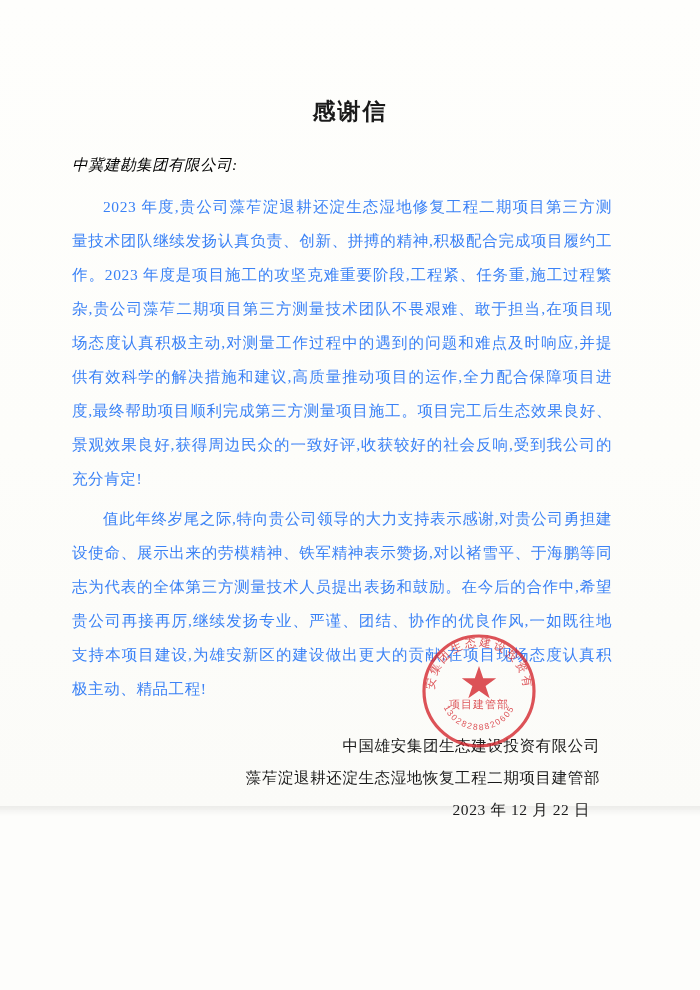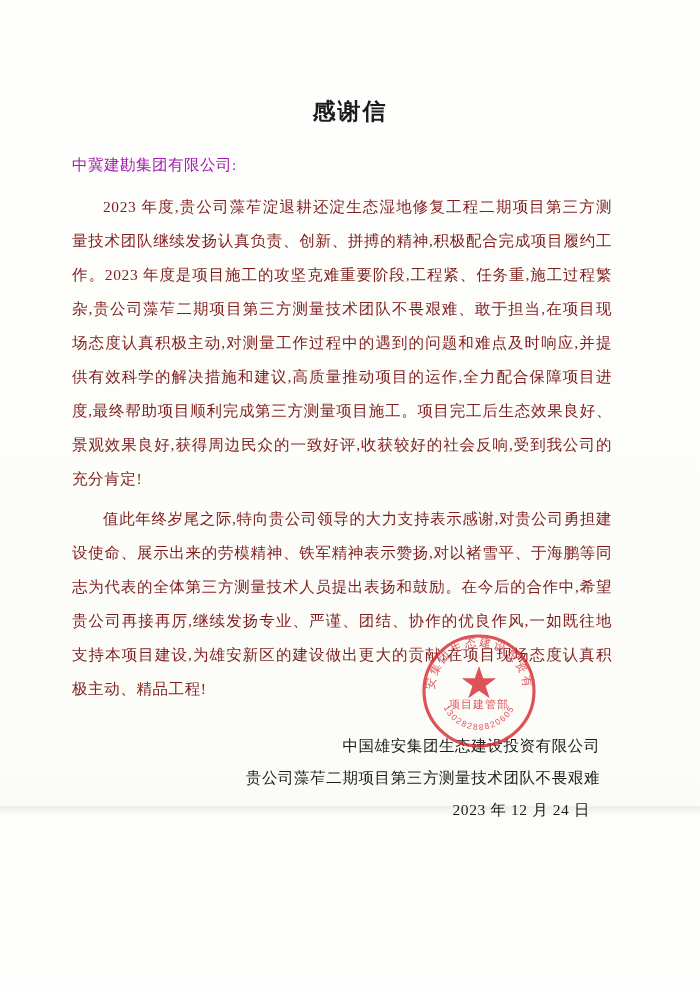--- a/index.html
+++ b/index.html
@@ -46,27 +46,28 @@
     text-align: center;
     font-size: 23px;
     font-weight: bold;
     letter-spacing: 2px;
     color: #1a1a1a;
     margin: 0 0 28px 0;
     font-family: "Liberation Serif", "DejaVu Serif", serif;
   }
   .salutation {
     font-size: 15.5px;
-    color: #a21caf;
+    color: #000000;
     margin: 0 0 14px 0;
     letter-spacing: 0.5px;
+    font-style: italic;
   }
   .para {
     font-size: 15.5px;
-    color: #7f1d1d;
+    color: #3b82f6;
     line-height: 34px;
     text-align: justify;
     text-justify: inter-ideograph;
     margin: 0 16px 6px 0;
     text-indent: 2em;
     letter-spacing: 0.6px;
   }
   .closing {
     font-size: 15.5px;
     color: #1a1a1a;
@@ -121,22 +122,22 @@
 
     <p class="salutation">中冀建勘集团有限公司:</p>
 
     <p class="para">2023 年度,贵公司藻苲淀退耕还淀生态湿地修复工程二期项目第三方测量技术团队继续发扬认真负责、创新、拼搏的精神,积极配合完成项目履约工作。2023 年度是项目施工的攻坚克难重要阶段,工程紧、任务重,施工过程繁杂,贵公司藻苲二期项目第三方测量技术团队不畏艰难、敢于担当,在项目现场态度认真积极主动,对测量工作过程中的遇到的问题和难点及时响应,并提供有效科学的解决措施和建议,高质量推动项目的运作,全力配合保障项目进度,最终帮助项目顺利完成第三方测量项目施工。项目完工后生态效果良好、景观效果良好,获得周边民众的一致好评,收获较好的社会反响,受到我公司的充分肯定!</p>
 
     <p class="para">值此年终岁尾之际,特向贵公司领导的大力支持表示感谢,对贵公司勇担建设使命、展示出来的劳模精神、铁军精神表示赞扬,对以褚雪平、于海鹏等同志为代表的全体第三方测量技术人员提出表扬和鼓励。在今后的合作中,希望贵公司再接再厉,继续发扬专业、严谨、团结、协作的优良作风,一如既往地支持本项目建设,为雄安新区的建设做出更大的贡献,在项目现场态度认真积极主动、精品工程!</p>
 
 
     <div class="signature">
       <span class="sig-line">中国雄安集团生态建设投资有限公司</span>
-      <span class="sig-line">贵公司藻苲二期项目第三方测量技术团队不畏艰难</span>
-      <span class="sig-date">2023 年 12 月 24 日</span>
+      <span class="sig-line">藻苲淀退耕还淀生态湿地恢复工程二期项目建管部</span>
+      <span class="sig-date">2023 年 12 月 22 日</span>
     </div>
   </div>
 
   <div class="seal">
     <svg width="118" height="118" viewBox="0 0 118 118" xmlns="http://www.w3.org/2000/svg">
       <defs>
         <path id="sealArcTop" d="M 14,59 A 45,45 0 0 1 104,59" fill="none"></path>
         <path id="sealArcBottom" d="M 20,59 A 39,39 0 0 0 98,59" fill="none"></path>
       </defs>
       <circle cx="59" cy="59" r="55" fill="none" stroke="#d4232a" stroke-width="3.2"></circle>

